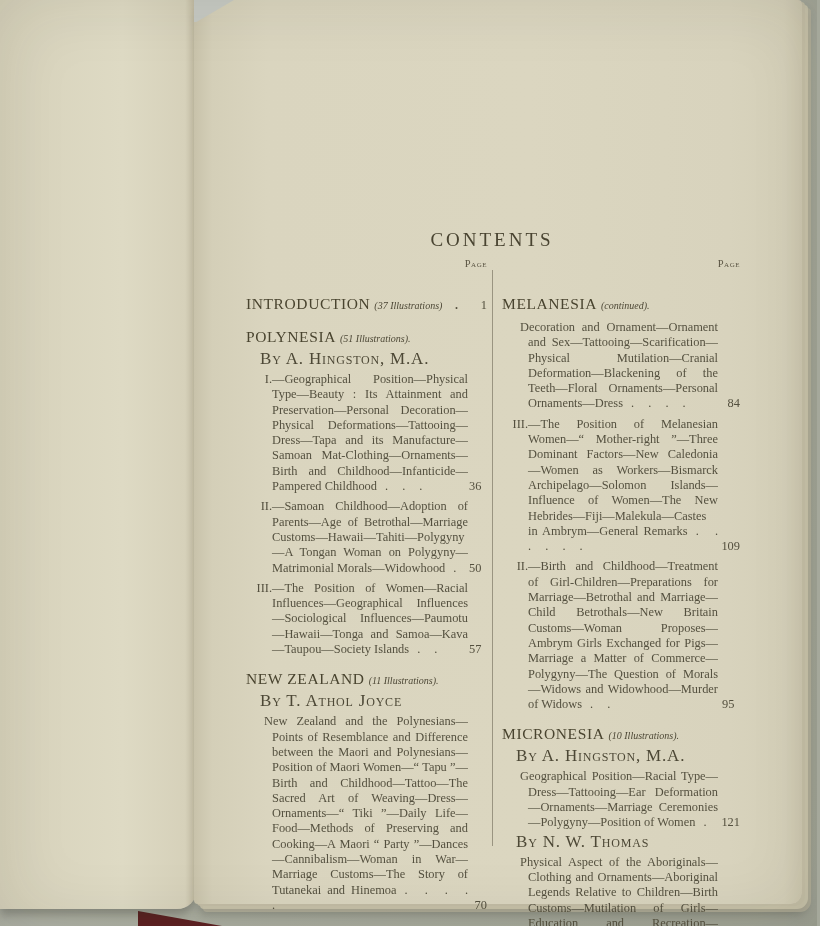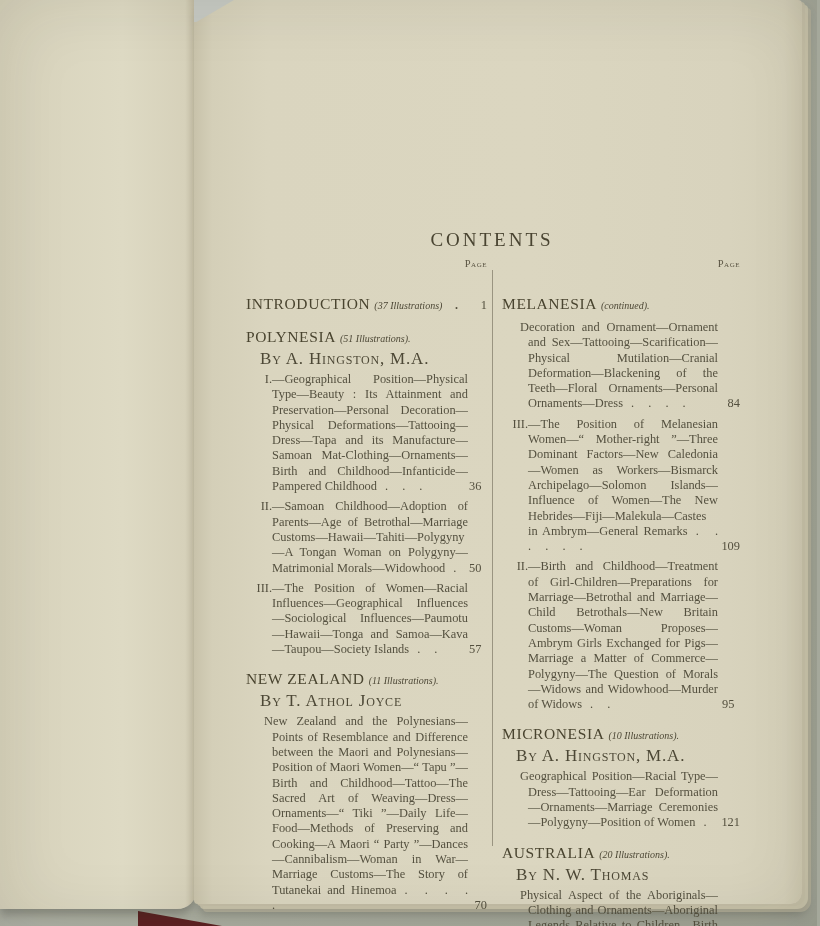--- a/index.html
+++ b/index.html
@@ -137,24 +137,20 @@
       <div class="sec-line">
         <span class="sec-head">MICRONESIA</span>
         <span class="sec-suffix">(10 Illustrations).</span>
       </div>
       <div class="byline">By A. Hingston, M.A.</div>
       <div class="para">
         <span>Geographical Position—Racial Type—Dress—Tattooing—Ear Deformation—Ornaments—Marriage Ceremonies—Polygyny—Position of Women</span><span class="dots">.</span>
         <span class="pagenum">121</span>
       </div>
 
-      <div class="sec-line">
-        <span class="sec-head">AUSTRALIA</span>
-        <span class="sec-suffix">(20 Illustrations).</span>
-      </div>
       <div class="byline">By N. W. Thomas</div>
       <div class="para">
         <span>Physical Aspect of the Aboriginals—Clothing and Ornaments—Aboriginal Legends Relative to Children—Birth Customs—Mutilation of Girls—Education and Recreation—Betrothals—Pre-marriage Mutilations—Elopements—Marriage Legends—Magic and Marriage—An Aboriginal Idyll—Monogamy—Abduction of Married</span>
       </div>
     </div>
   </div>
 
   <div class="vignette"></div>
 </div>
 

